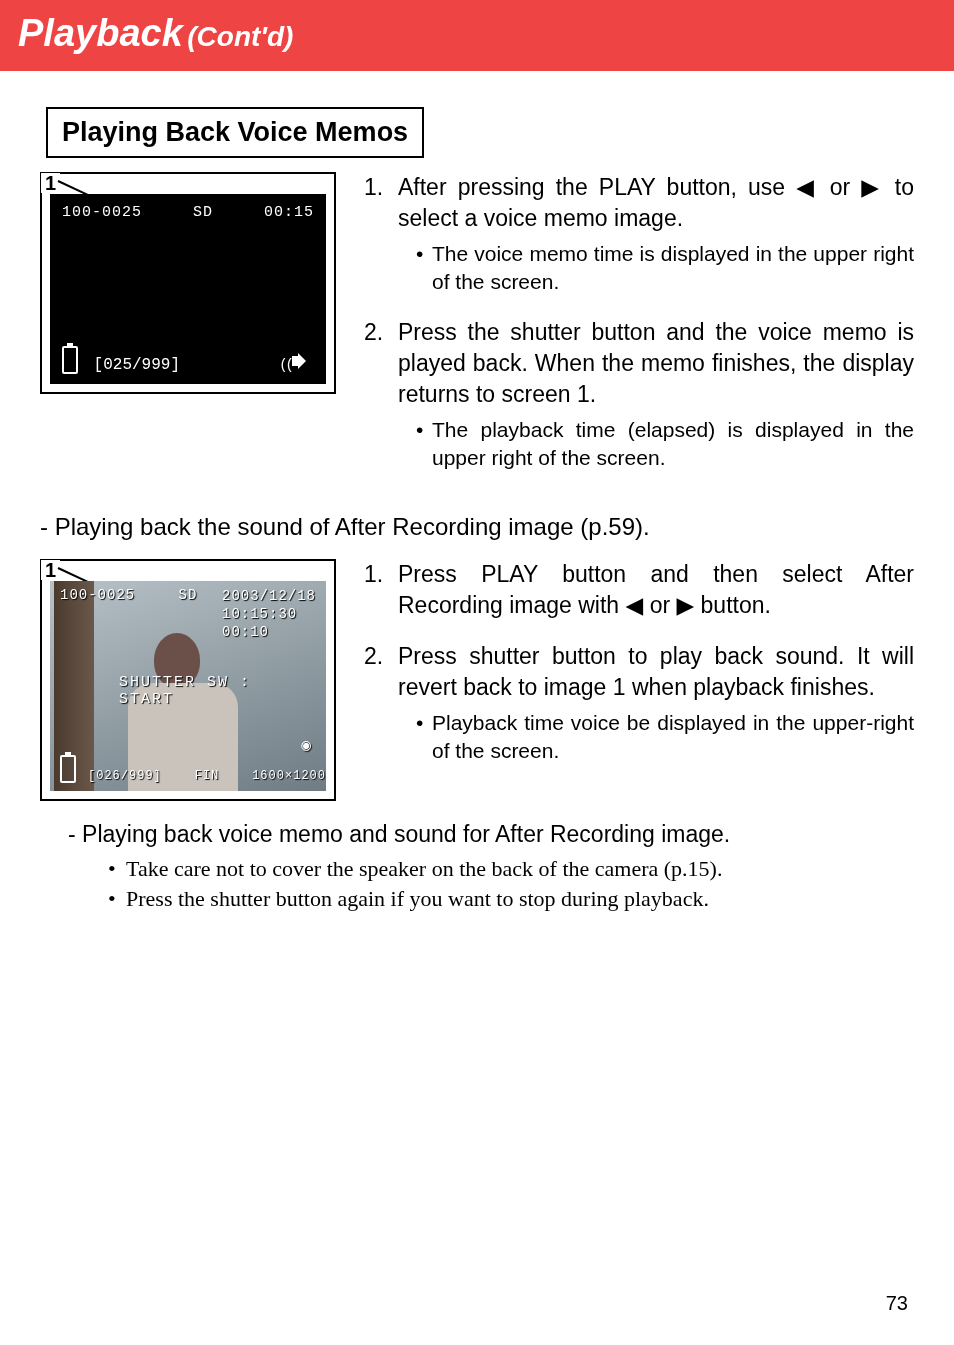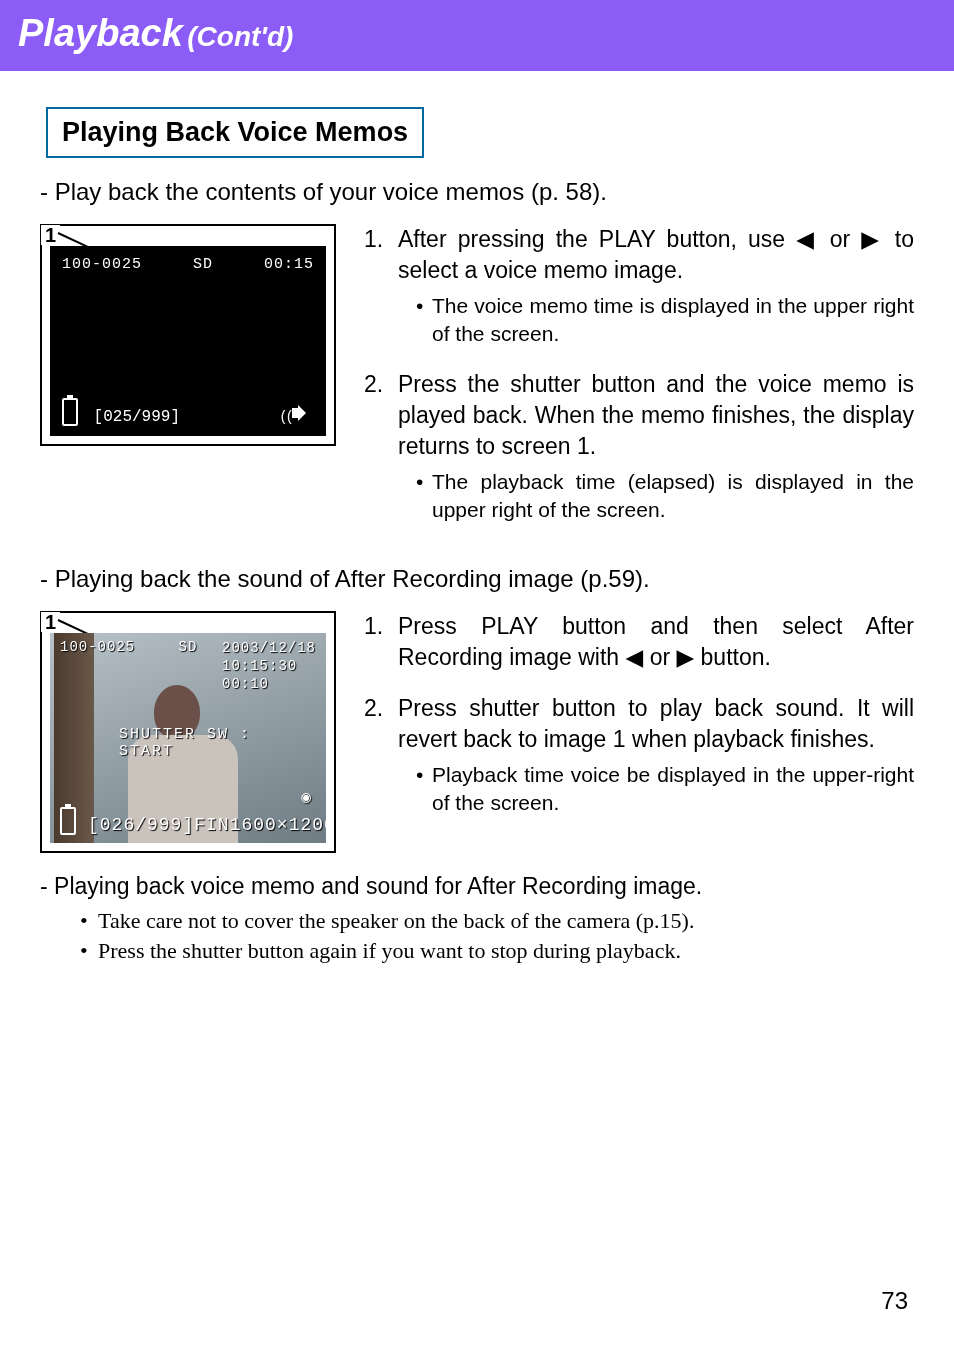--- a/index.html
+++ b/index.html
@@ -5,39 +5,39 @@
   * { box-sizing: border-box; margin: 0; padding: 0; }
   body {
     width: 954px;
     height: 1345px;
     background: #fff;
     font-family: Arial, Helvetica, sans-serif;
     color: #000;
     position: relative;
   }
   .header-bar {
-    background: #8b5cf6;
+    background: #ef4444;
     color: #fff;
     padding: 12px 18px 16px 18px;
     font-weight: bold;
   }
   .header-bar .h-main {
     font-size: 38px;
     font-style: italic;
   }
   .header-bar .h-sub {
     font-size: 28px;
     font-style: italic;
   }
   .content {
     padding: 20px 40px 0 40px;
   }
   .section-title {
     display: inline-block;
-    border: 2px solid #0369a1;
+    border: 2px solid #000000;
     padding: 8px 14px;
     font-size: 27px;
     font-weight: bold;
     margin: 16px 0 14px 6px;
   }
   .intro {
     font-size: 24px;
     margin: 6px 0 18px 0;
   }
   .row {
@@ -134,21 +134,21 @@
     font-family: "Courier New", monospace;
     padding: 8px 10px;
     margin-top: 12px;
     overflow:hidden;
   }
   .photo-lcd .osd { position:absolute; font-size:14px; text-shadow: 1px 1px 1px #000; letter-spacing:1px;}
   .photo-lcd .top-left{top:6px;left:10px;}
   .photo-lcd .top-mid{top:6px;left:50%;transform:translateX(-50%);}
   .photo-lcd .top-right{top:6px;right:10px;line-height:1.3;}
   .photo-lcd .center-text{top:50%;left:50%;transform:translate(-50%,-35%);font-size:15px;letter-spacing:2px;}
-  .photo-lcd .bot{bottom:8px;left:10px;right:20px;display:flex;justify-content:space-between;align-items:flex-end;font-size:18px;}
+  .photo-lcd .bot{bottom:8px;left:10px;right:0;display:flex;justify-content:space-between;align-items:flex-end;font-size:12px;}
   .photo-lcd .bot-left{display:flex;align-items:flex-end;gap:6px;}
   .photo-lcd .bot-left .battery{border-color:#fff;}
   .photo-lcd .right-icon{position:absolute;right:14px;bottom:36px;font-size:16px;text-shadow:1px 1px 1px #000;}
   
   .subject {
     position:absolute; left:60px; bottom:0; width:140px; height:170px;
   }
   .subject .head{
     position:absolute; top:12px; left:44px; width:46px; height:54px;
     background:#6a5048; border-radius:50% 50% 45% 45%;
@@ -189,41 +189,40 @@
     font-size: 21px;
     text-align: justify;
     margin-bottom: 2px;
   }
   .steps ul li::before {
     content: "•";
     position: absolute;
     left: 0;
   }
   .arrow { font-family: Arial; }
-  .footer-list { font-size:23px; margin-top:12px; }
+  .footer-list { font-size:23px; margin-top:12px;margin-left:28px; }
   .footer-list ul { list-style:none; padding-left:40px; margin-top:8px;font-family:Liberation Serif, serif;}
   .footer-list ul li { position:relative; padding-left:18px; font-size:22px; margin-bottom:4px;}
   .footer-list ul li::before{content:"•";position:absolute;left:0;}
   .page-num {
-    position:absolute; bottom:30px; right:46px; font-size:24px;
+    position:absolute; bottom:30px; right:46px; font-size:20px;
   }
 </style>
 </head>
 <body>
 
 <div class="header-bar">
   <span class="h-main">Playback</span>
   <span class="h-sub">(Cont'd)</span>
 </div>
 
 <div class="content">
 
   
   <div class="section-title">Playing Back Voice Memos</div>
-  <div class="intro">- Play back the contents of your voice memos (p. 58).</div>
 
   <div class="row">
     <div class="screen-frame">
       <span class="num-badge">1</span>
       <span class="num-line"></span>
       <div class="lcd">
         <div class="top-row">
           <span>100-0025</span>
           <span>SD</span>
           <span>00:15</span>

